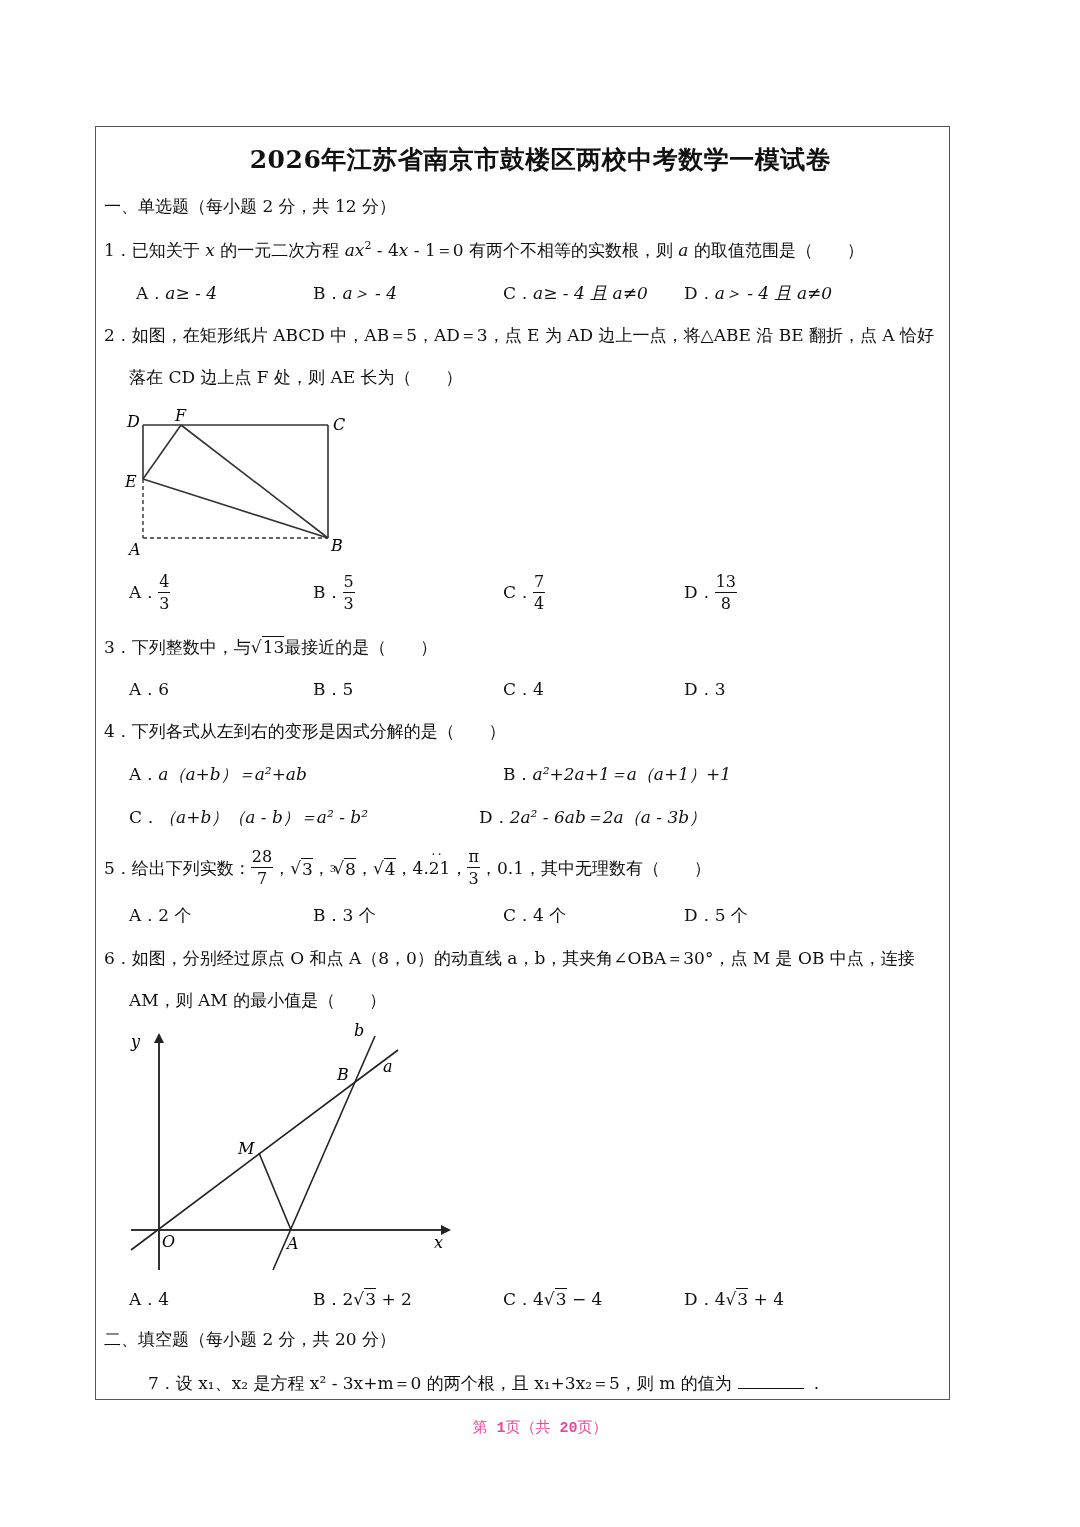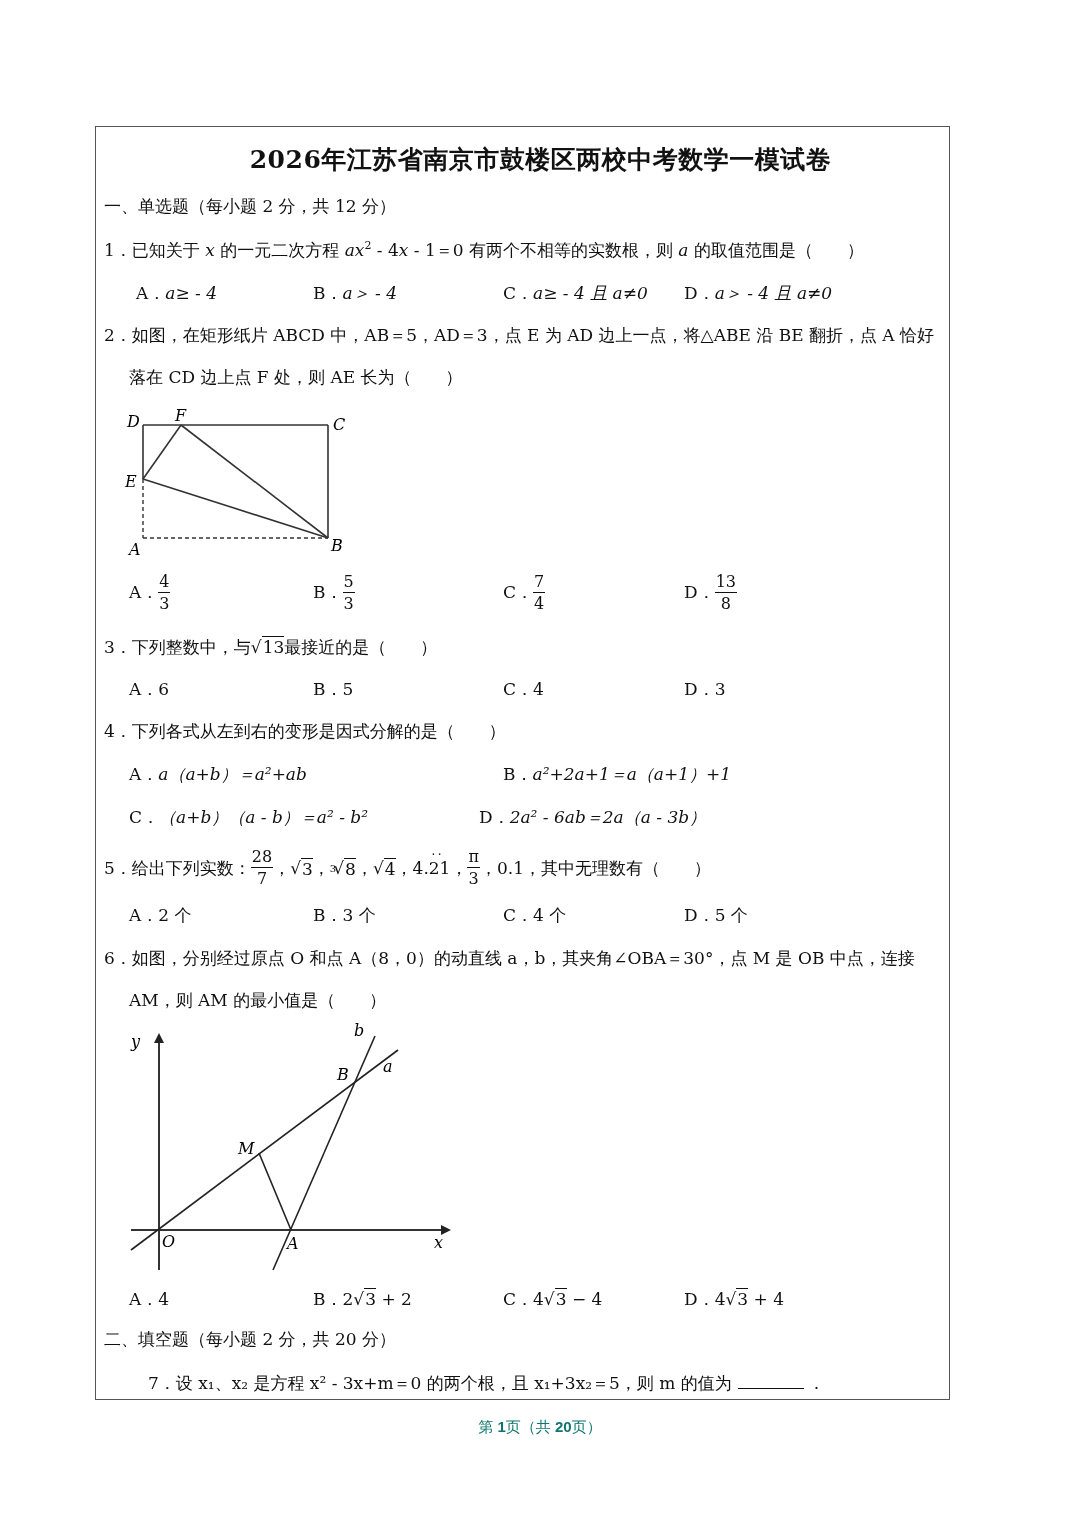--- a/index.html
+++ b/index.html
@@ -9,21 +9,21 @@
   .title{left:0;width:889px;top:16px;text-align:center;font-size:25px;font-weight:bold;letter-spacing:0.5px;}
   .sec{font-size:17px;left:8px;}
   .q{font-size:17px;left:8px;}
   .opt{font-size:17px;}
   i{font-style:italic;}
   .frac{display:inline-flex;flex-direction:column;align-items:center;vertical-align:middle;line-height:1;font-size:16px;}
   .frac .n{padding:0 1px 2px;border-bottom:1.3px solid #111;}
   .frac .d{padding-top:3px;}
   .sqrt{border-top:1.3px solid #111;padding-left:1px;}
   .blank{display:inline-block;width:66px;border-bottom:1.5px solid #111;height:14px;vertical-align:baseline;margin:0 10px 0 6px;}
-  .footer{left:0;width:1080px;top:1418px;text-align:center;font-size:15px;font-family:Liberation Sans, sans-serif;color:#0f766e;}
+  .footer{left:0;width:1080px;top:1418px;text-align:center;font-size:15px;font-family:Liberation Mono, monospace;color:#ec4899;}
   .footer b{font-weight:bold;}
   svg text{font-family:"DejaVu Serif","Liberation Serif",serif;font-style:italic;}
 </style>
 </head>
 <body>
 
 <div class="frame">
 
   <div class="abs title">2026年江苏省南京市鼓楼区两校中考数学一模试卷</div>
 

